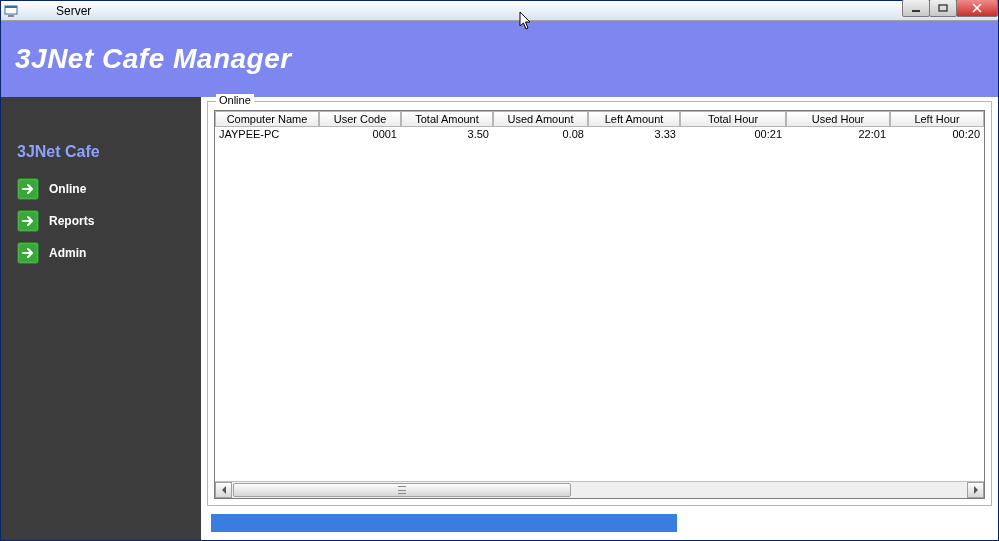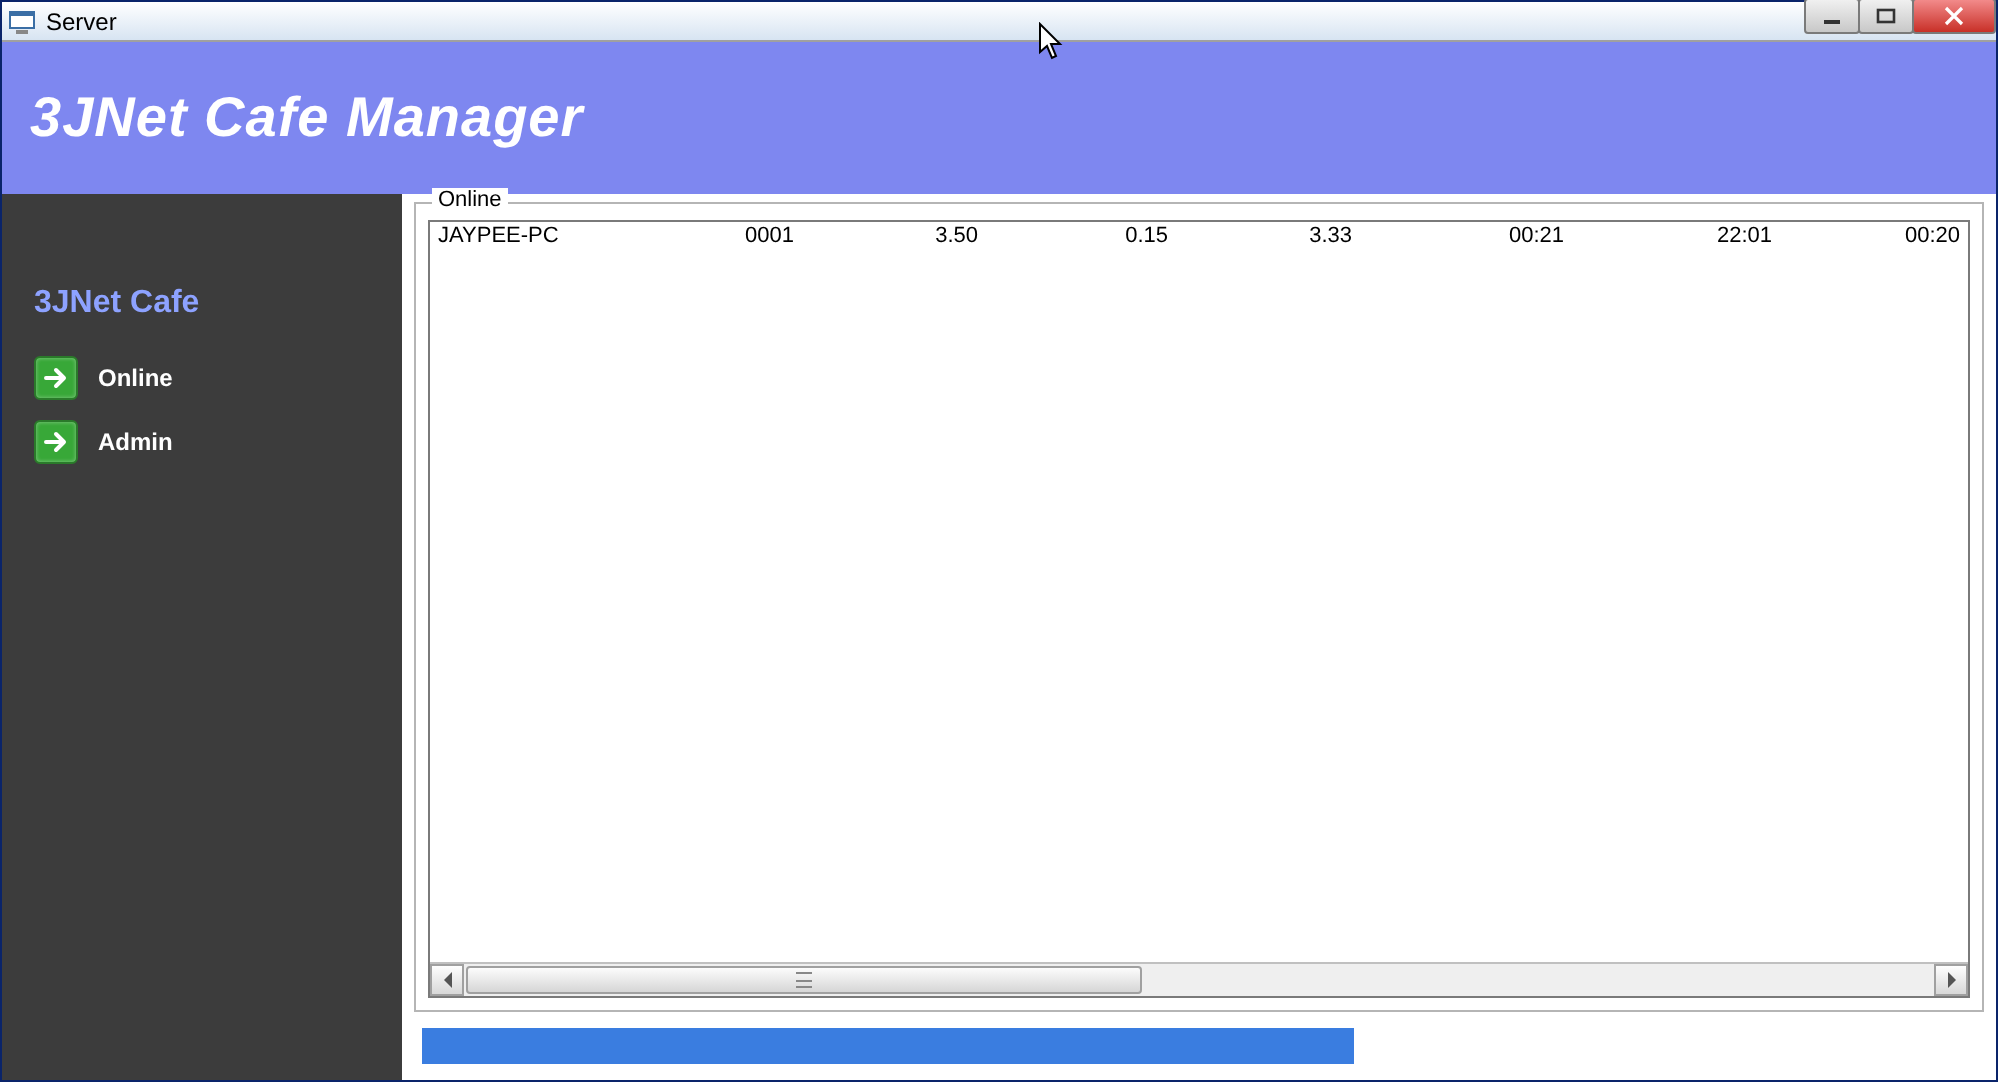--- a/index.html
+++ b/index.html
@@ -24,20 +24,21 @@
     position: relative;
   }
   .titlebar {
     height: 20px;
     background: linear-gradient(to bottom, #ffffff, #d7e4f2);
     border-bottom: 1px solid #a0a0a0;
     display: flex;
     align-items: center;
     padding: 0 2px;
     position: relative;
+    gap: 33px;
   }
   .titlebar-icon {
     width: 16px;
     height: 16px;
     margin-right: 4px;
     display: flex;
     align-items: center;
     justify-content: center;
   }
   .titlebar-title {
@@ -311,35 +312,53 @@
             </svg>
         </span>
         <span class="nav-label">Online</span>
       </div>
       <div class="nav-item">
         <span class="nav-icon">
           <svg width="14" height="14" viewBox="0 0 14 14">
               <path d="M2 7 H10 M7 3 L11 7 L7 11" stroke="#fff" stroke-width="2" fill="none" stroke-linecap="round" stroke-linejoin="round"></path>
             </svg>
         </span>
+        <span class="nav-label">Reports</span>
+      </div>
+      <div class="nav-item">
+        <span class="nav-icon">
+          <svg width="14" height="14" viewBox="0 0 14 14">
+              <path d="M2 7 H10 M7 3 L11 7 L7 11" stroke="#fff" stroke-width="2" fill="none" stroke-linecap="round" stroke-linejoin="round"></path>
+            </svg>
+        </span>
         <span class="nav-label">Admin</span>
       </div>
     </div>
 
     <div class="main">
       <div class="groupbox">
         <div class="groupbox-legend">Online</div>
 
         <div class="table-wrap">
+          <div class="thead">
+            <div class="th c0">Computer Name</div>
+            <div class="th c1">User Code</div>
+            <div class="th c2">Total Amount</div>
+            <div class="th c3">Used Amount</div>
+            <div class="th c4">Left Amount</div>
+            <div class="th c5">Total Hour</div>
+            <div class="th c6">Used Hour</div>
+            <div class="th c7">Left Hour</div>
+          </div>
           <div class="tbody">
             <div class="trow">
               <div class="td first c0">JAYPEE-PC</div>
               <div class="td right c1">0001</div>
               <div class="td right c2">3.50</div>
-              <div class="td right c3">0.15</div>
+              <div class="td right c3">0.08</div>
               <div class="td right c4">3.33</div>
               <div class="td right c5">00:21</div>
               <div class="td right c6">22:01</div>
               <div class="td right c7">00:20</div>
             </div>
           </div>
           <div class="hscroll">
             <div class="hs-btn">
               <svg width="6" height="8" viewBox="0 0 6 8">
                   <path d="M5 0 L1 4 L5 8 Z" fill="#555"></path>

